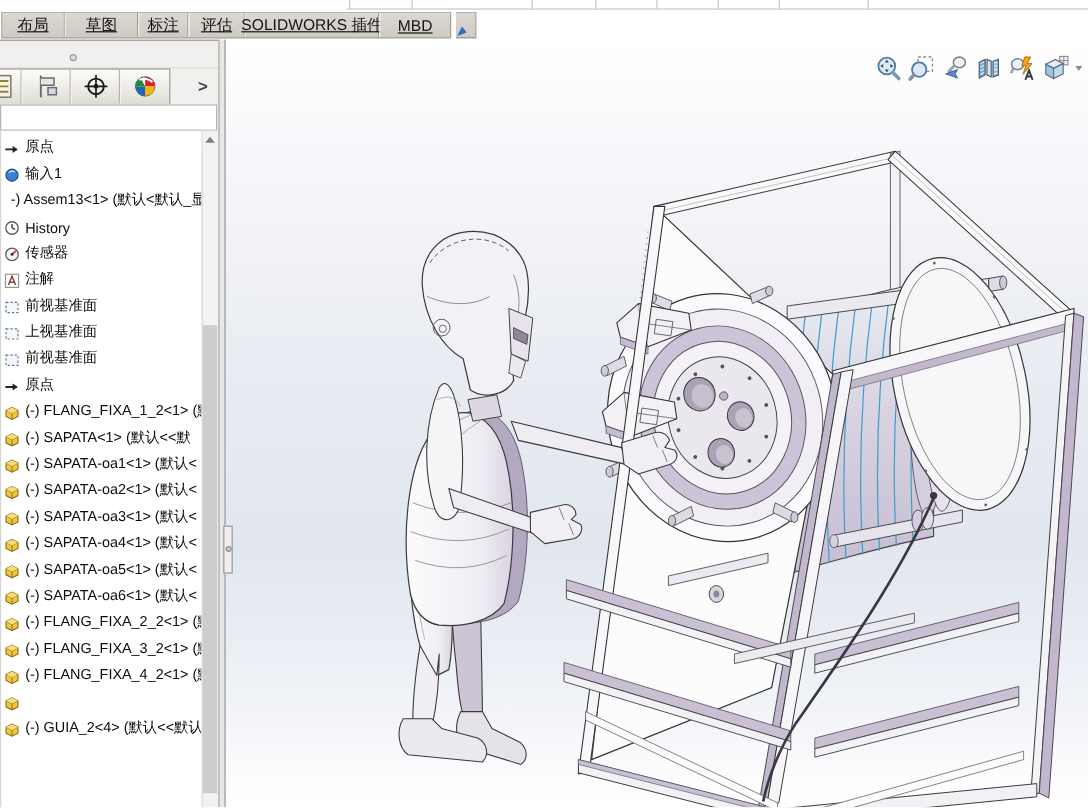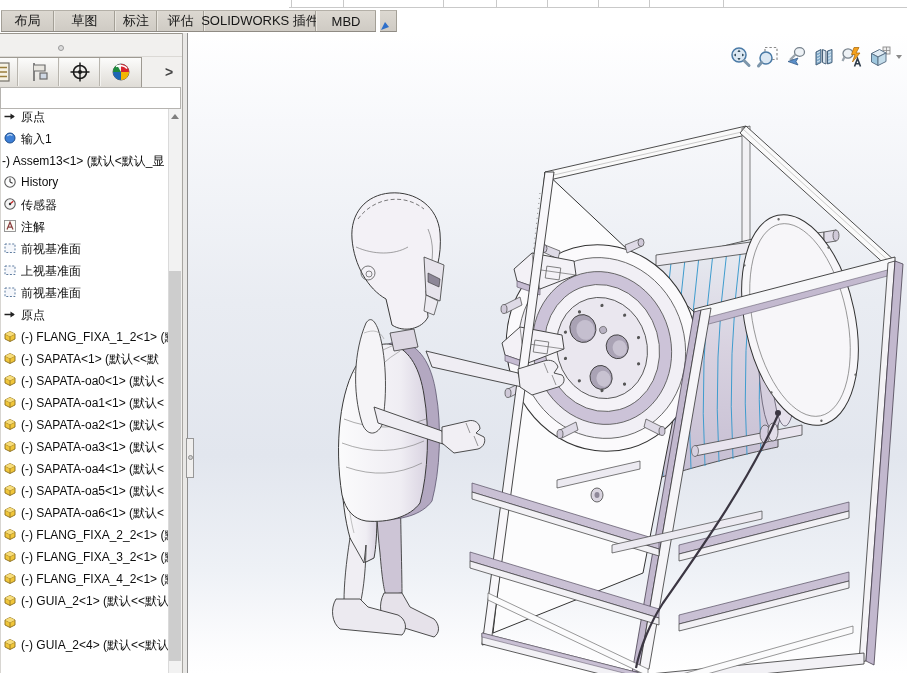--- a/index.html
+++ b/index.html
@@ -7,41 +7,41 @@
   #app{position:relative;width:907px;height:673px;overflow:hidden;background:#fff;}
 
   
   #top-strip{position:absolute;left:0;top:0;width:907px;height:10px;background:#fff;}
   #top-strip .hline{position:absolute;left:289px;top:7px;width:618px;height:1px;background:#c9c9c9;}
   #top-strip .tick{position:absolute;top:0;width:1px;height:8px;background:#c9c9c9;}
 
   
   #tabstrip{position:absolute;left:0;top:10px;height:23px;width:907px;}
   #tabstrip .tabs{position:absolute;left:1px;top:0;display:flex;height:22px;border-top:1px solid #b4b0a8;border-bottom:1px solid #8f8b84;box-sizing:border-box;}
-  .rtab{display:flex;align-items:center;justify-content:center;background:linear-gradient(#dcd8d1,#cfcbc4);border-right:1px solid #a39f96;border-left:1px solid #e9e6e0;box-sizing:border-box;font-size:13px;color:#151515;cursor:default;white-space:nowrap;}
+  .rtab{display:flex;align-items:center;justify-content:center;background:linear-gradient(#dcd8d1,#cfcbc4);border-right:1px solid #a39f96;border-left:1px solid #e9e6e0;box-sizing:border-box;font-size:13px;color:#151515;cursor:default;white-space:nowrap;text-decoration:underline;}
   .rtab:first-child{border-left:1px solid #a39f96;}
   #tab-end{position:absolute;left:380px;top:0;width:17px;height:22px;background:linear-gradient(#dcd8d1,#cfcbc4);border-top:1px solid #b4b0a8;border-bottom:1px solid #8f8b84;border-right:1px solid #a39f96;box-sizing:border-box;}
   #tab-end .bluemark{position:absolute;left:1px;bottom:1px;width:8px;height:8px;}
 
   
   #left-panel{position:absolute;left:0;top:33px;width:182px;height:640px;background:#f1f0ee;border-top:1px solid #9a968e;box-sizing:border-box;}
   #panel-grip{position:absolute;left:0;top:2px;width:182px;height:20px;border-bottom:1px solid #dbd9d5;}
   #panel-grip .dot{position:absolute;left:58px;top:9px;width:6px;height:6px;border-radius:50%;background:#dcdcdc;border:1px solid #9a9a9a;box-sizing:border-box;}
   #panel-tabs{position:absolute;left:0;top:22px;width:182px;height:33px;}
   #panel-tabs .group{position:absolute;left:-24px;top:1px;display:flex;height:30px;border:1px solid #9e9a92;background:linear-gradient(#fcfcfb,#dedbd5);}
   .ptab{width:41px;height:28px;display:flex;align-items:center;justify-content:center;border-right:1px solid #b8b5ae;border-left:1px solid #f4f3f0;box-sizing:border-box;}
   .ptab:last-child{border-right:none;}
   #panel-chevron{position:absolute;left:160px;top:6px;width:18px;height:20px;font-size:14px;font-weight:bold;color:#444;display:flex;align-items:center;justify-content:center;}
   #panel-header{position:absolute;left:0;top:53px;width:181px;height:22px;background:#fff;border:1px solid #b6b4b0;box-sizing:border-box;}
 
   
   #tree{position:absolute;left:0;top:75px;width:168px;height:565px;background:#fff;overflow:hidden;border-left:1px solid #d8d6d2;box-sizing:border-box;}
-  .trow{position:relative;height:22px;display:flex;align-items:flex-start;white-space:nowrap;overflow:hidden;padding-left:2px;cursor:default;}
+  .trow{position:relative;height:22px;display:flex;align-items:flex-end;white-space:nowrap;overflow:hidden;padding-left:2px;cursor:default;}
   .trow .ti{width:14px;height:14px;flex:0 0 14px;margin-right:4px;}
-  .trow.noicon{padding-left:1px;}
+  .trow.noicon{padding-left:8px;}
   .trow span{font-size:12px;color:#0d0d0d;}
   
   #tree-sb{position:absolute;left:168px;top:75px;width:13px;height:565px;background:#f2f2f2;border-left:1px solid #dadada;box-sizing:border-box;}
   #tree-sb .btn{position:absolute;left:0;top:0;width:12px;height:15px;background:#f2f2f2;display:flex;align-items:center;justify-content:center;}
   #tree-sb .tri-up{width:0;height:0;border-left:4px solid transparent;border-right:4px solid transparent;border-bottom:5px solid #7f7f7f;}
   #tree-sb .thumb{position:absolute;left:0;top:162px;width:12px;height:390px;background:#cdcdcd;}
 
   
   #splitter{position:absolute;left:182px;top:33px;width:5px;height:640px;background:#e9e8e6;border-left:1px solid #a8a6a2;box-sizing:border-box;}
   #split-handle{position:absolute;left:186px;top:438px;width:8px;height:40px;background:#f0efee;border:1px solid #979797;box-sizing:border-box;z-index:5;}
@@ -291,26 +291,20 @@
     <div class="trow">
           <svg class="ti">
             <use href="#ic-part"></use>
           </svg>
           <span>(-) SAPATA&lt;1&gt; (默认&lt;&lt;默</span>
         </div>
     <div class="trow">
           <svg class="ti">
             <use href="#ic-part"></use>
           </svg>
-          <span>(-) SAPATA-oa0&lt;1&gt; (默认&lt;</span>
-        </div>
-    <div class="trow">
-          <svg class="ti">
-            <use href="#ic-part"></use>
-          </svg>
           <span>(-) SAPATA-oa1&lt;1&gt; (默认&lt;</span>
         </div>
     <div class="trow">
           <svg class="ti">
             <use href="#ic-part"></use>
           </svg>
           <span>(-) SAPATA-oa2&lt;1&gt; (默认&lt;</span>
         </div>
     <div class="trow">
           <svg class="ti">
@@ -346,26 +340,20 @@
           <svg class="ti">
             <use href="#ic-part"></use>
           </svg>
           <span>(-) FLANG_FIXA_3_2&lt;1&gt; (默</span>
         </div>
     <div class="trow">
           <svg class="ti">
             <use href="#ic-part"></use>
           </svg>
           <span>(-) FLANG_FIXA_4_2&lt;1&gt; (默</span>
-        </div>
-    <div class="trow">
-          <svg class="ti">
-            <use href="#ic-part"></use>
-          </svg>
-          <span>(-) GUIA_2&lt;1&gt; (默认&lt;&lt;默认</span>
         </div>
     <div class="trow">
           <svg class="ti">
             <use href="#ic-part"></use>
           </svg>
         </div>
     <div class="trow">
           <svg class="ti">
             <use href="#ic-part"></use>
           </svg>

